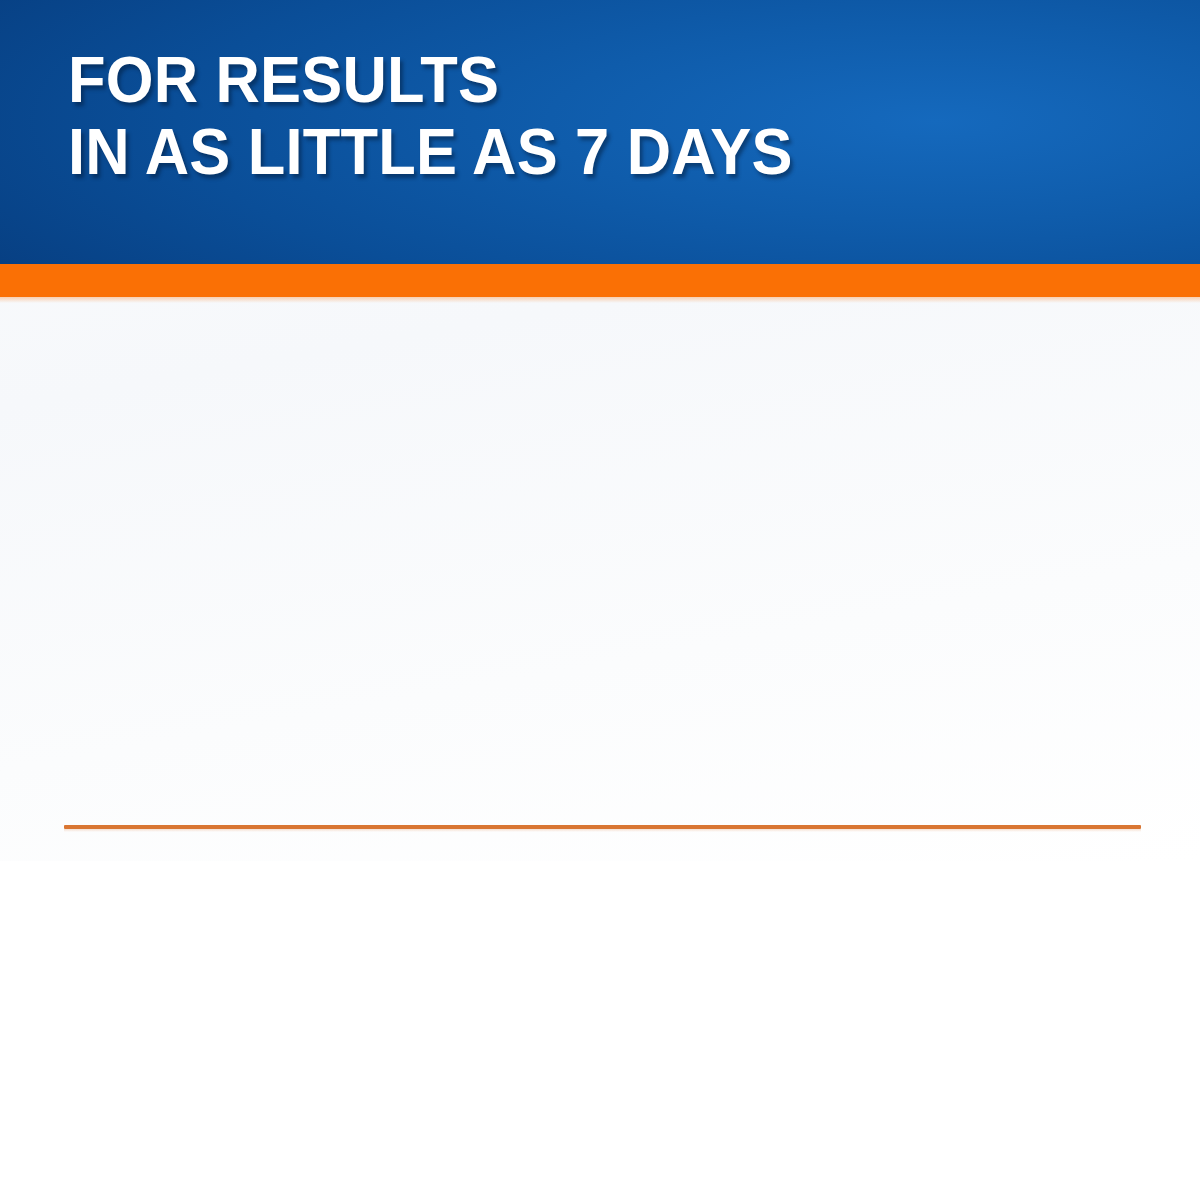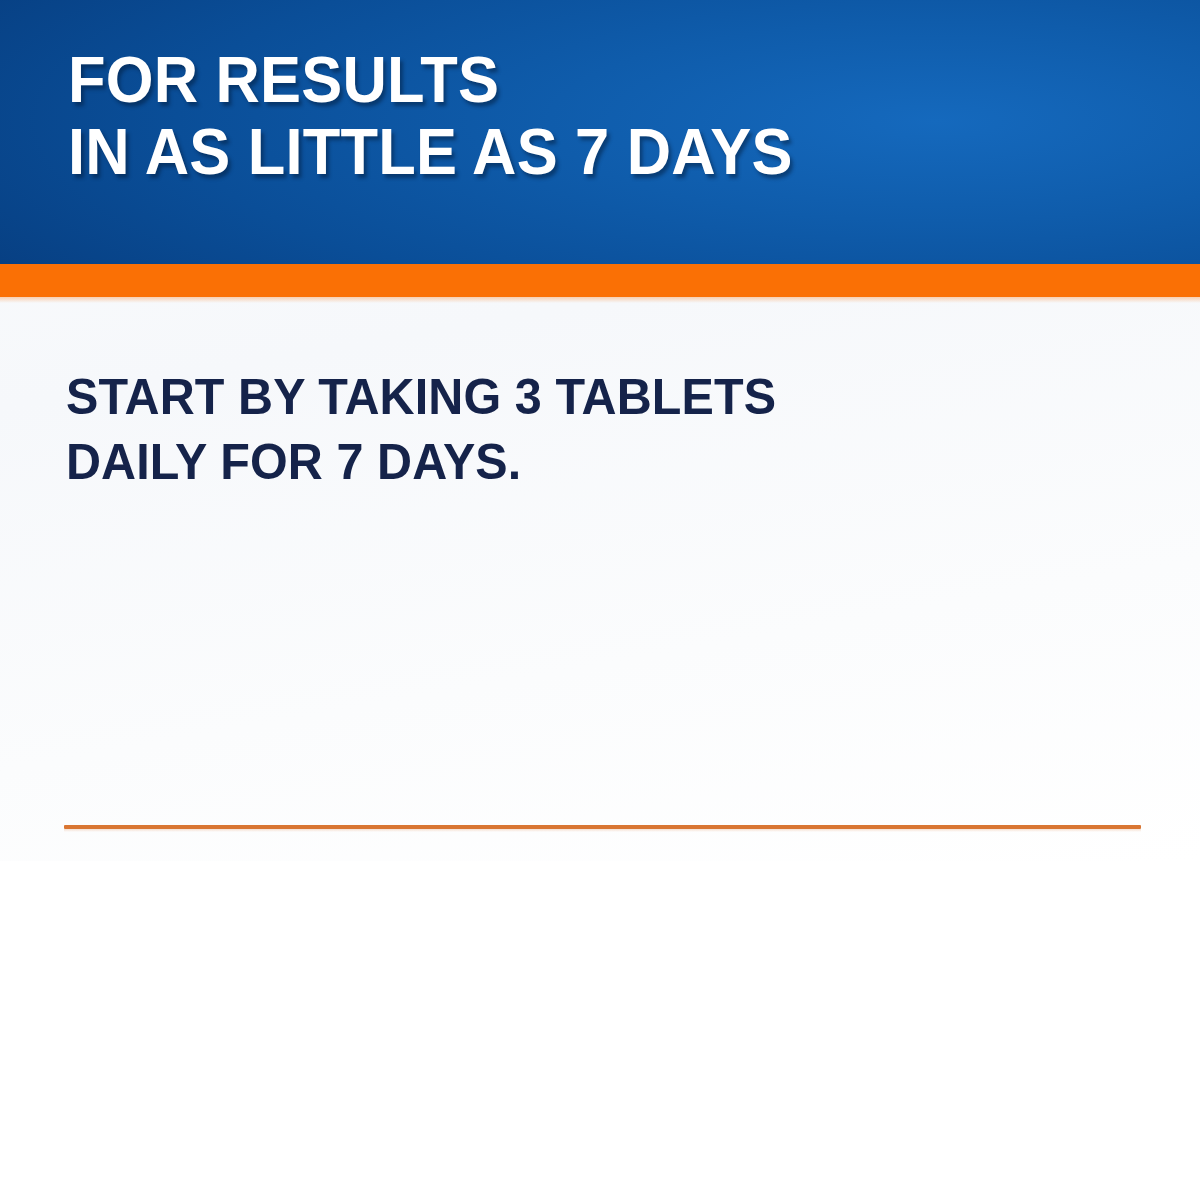--- a/index.html
+++ b/index.html
@@ -158,24 +158,20 @@
       <span class="banner-line">FOR RESULTS</span>
       <span class="banner-line">IN AS LITTLE AS 7 DAYS</span>
     </div>
   </div>
 
   <div class="orange-bar"></div>
   <div class="orange-bar-glow"></div>
 
   <div class="content">
 
-    <div class="block-primary">
-      <span class="line-bold-navy">START BY TAKING 3 TABLETS</span>
-      <span class="line-bold-navy">DAILY FOR 7 DAYS.</span>
-    </div>
 
 
     <div class="divider-wrap">
       <div class="divider"></div>
       <div class="divider-soft"></div>
     </div>
 
 
   </div>
 </div>

